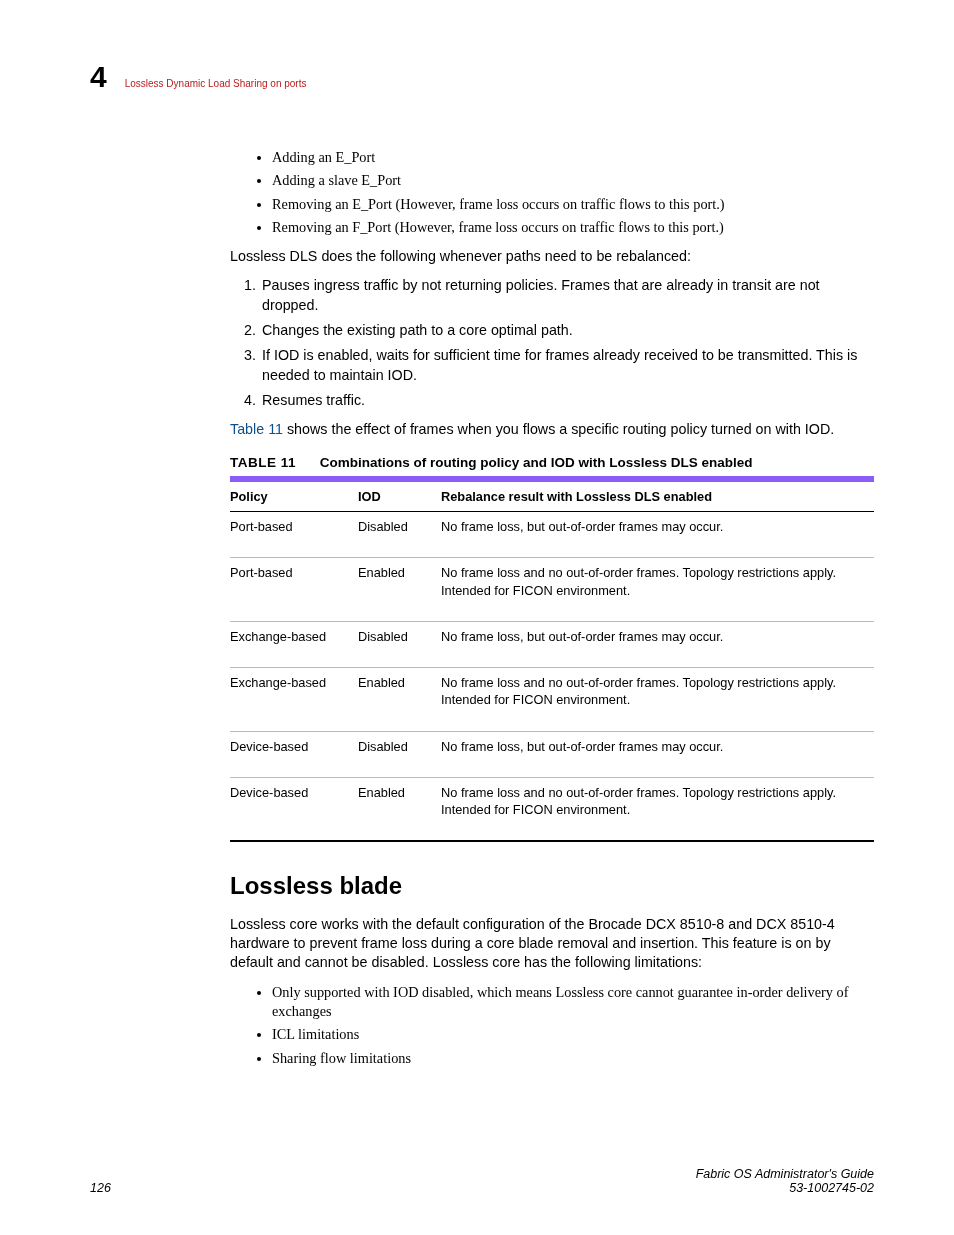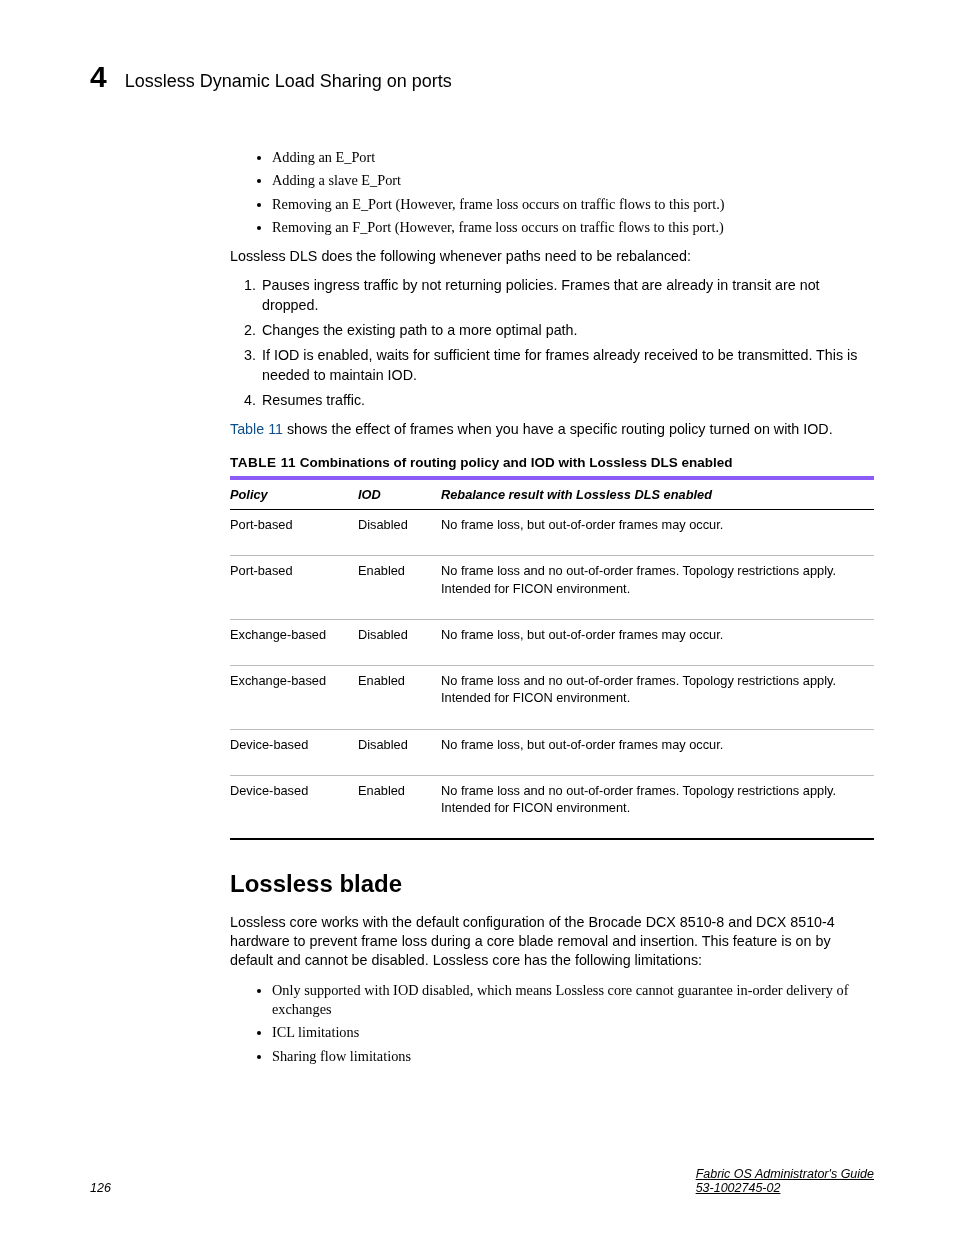--- a/index.html
+++ b/index.html
@@ -21,22 +21,22 @@
     align-items: baseline;
     gap: 18px;
     margin-bottom: 54px;
   }
   .chapnum {
     font-size: 30px;
     font-weight: bold;
     font-family: Arial, sans-serif;
   }
   .runtitle {
-    font-size: 18px;
-    color: #000000;
+    font-size: 10px;
+    color: #b91c1c;
   }
   .content {
     margin-left: 140px;
     font-size: 14.3px;
     line-height: 1.35;
   }
   .para { margin: 0 0 10px 0; }
   ul.bul {
     list-style: disc;
     padding-left: 30px;
@@ -48,33 +48,32 @@
     margin: 4px 0 10px 0;
   }
   ol.num li { margin: 6px 0; padding-left: 2px; }
   .xref { color: #0d4f8b; }
   .tbl-caption {
     margin-top: 14px;
     margin-bottom: 4px;
     font-size: 13.5px;
   }
   .tbl-caption .lbl { font-weight: bold; letter-spacing: 0.5px; }
-  .tbl-caption .txt { font-weight: bold; font-family: Arial Narrow, Arial, sans-serif; }
+  .tbl-caption .txt { font-weight: bold; font-family: Arial Narrow, Arial, sans-serif; margin-left: 20px; }
   table.doc {
     width: 100%;
     border-collapse: collapse;
     font-size: 12.8px;
   }
   table.doc thead th {
     text-align: left;
     font-weight: bold;
     padding: 6px 8px 6px 0;
-    border-top: 4px solid #8b5cf6;
+    border-top: 6px solid #8b5cf6;
     border-bottom: 1.5px solid #000;
-    font-style: italic;
   }
   table.doc tbody td {
     padding: 6px 8px 22px 0;
     vertical-align: top;
     border-bottom: 1px solid #bbb;
   }
   table.doc tbody tr:last-child td {
     border-bottom: 2px solid #000;
   }
   .col-policy { width: 120px; }
@@ -89,21 +88,21 @@
     position: absolute;
     bottom: 40px;
     left: 90px;
     right: 80px;
     display: flex;
     justify-content: space-between;
     align-items: flex-end;
     font-size: 12.5px;
     font-style: italic;
   }
-  .footer .right { text-align: left; text-decoration: underline; }
+  .footer .right { text-align: right; }
 </style>
 </head>
 <body>
 
 <div class="page">
   <div class="running-head">
     <span class="chapnum">4</span>
     <span class="runtitle">Lossless Dynamic Load Sharing on ports</span>
   </div>
 
@@ -113,27 +112,27 @@
       <li>Adding an E_Port</li>
       <li>Adding a slave E_Port</li>
       <li>Removing an E_Port (However, frame loss occurs on traffic flows to this port.)</li>
       <li>Removing an F_Port (However, frame loss occurs on traffic flows to this port.)</li>
     </ul>
 
     <p class="para">Lossless DLS does the following whenever paths need to be rebalanced:</p>
 
     <ol class="num">
       <li>Pauses ingress traffic by not returning policies. Frames that are already in transit are not dropped.</li>
-      <li>Changes the existing path to a more optimal path.</li>
+      <li>Changes the existing path to a core optimal path.</li>
       <li>If IOD is enabled, waits for sufficient time for frames already received to be transmitted. This is needed to maintain IOD.</li>
       <li>Resumes traffic.</li>
     </ol>
 
     <p class="para">
-      <span class="xref">Table 11</span><span> shows the effect of frames when you have a specific routing policy turned on with IOD.</span>
+      <span class="xref">Table 11</span><span> shows the effect of frames when you flows a specific routing policy turned on with IOD.</span>
     </p>
 
     <div class="tbl-caption">
       <span class="lbl">TABLE 11</span>
       <span class="txt">Combinations of routing policy and IOD with Lossless DLS enabled</span>
     </div>
 
     <table class="doc">
       <thead>
         <tr>

